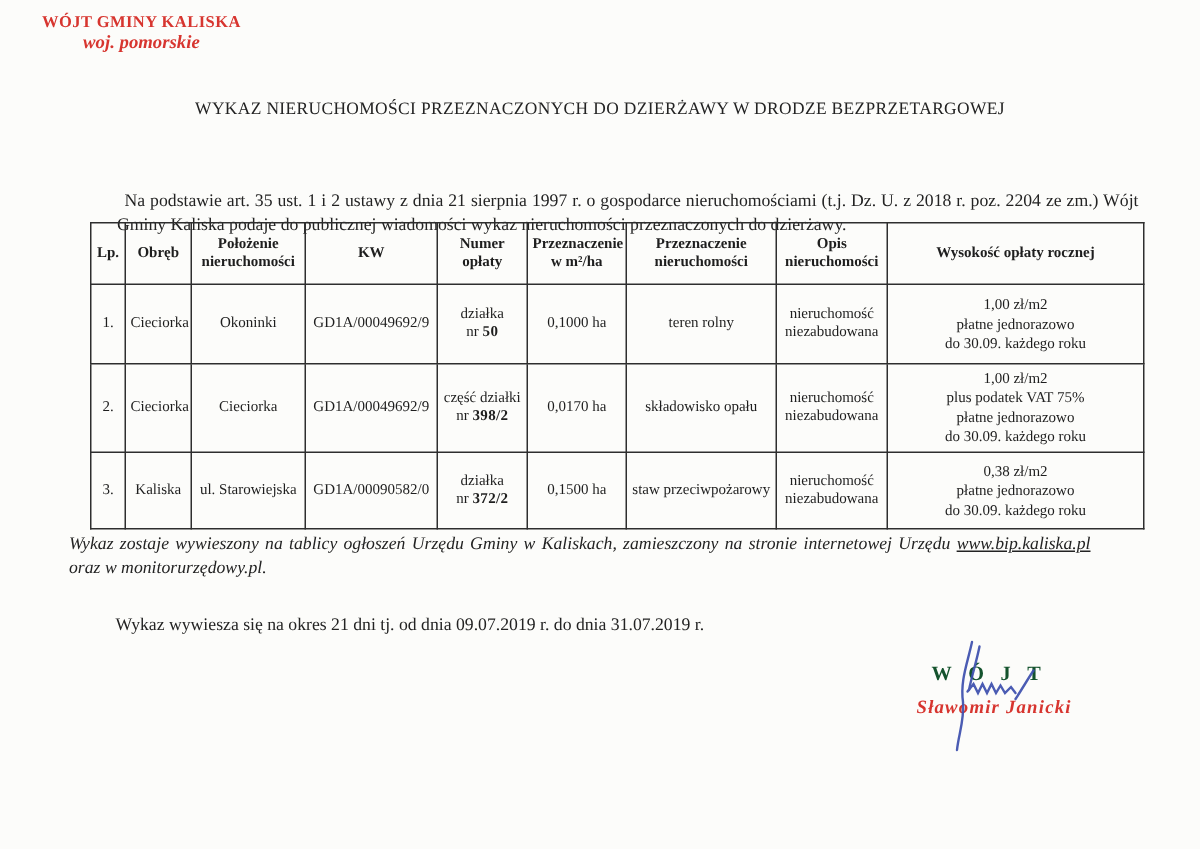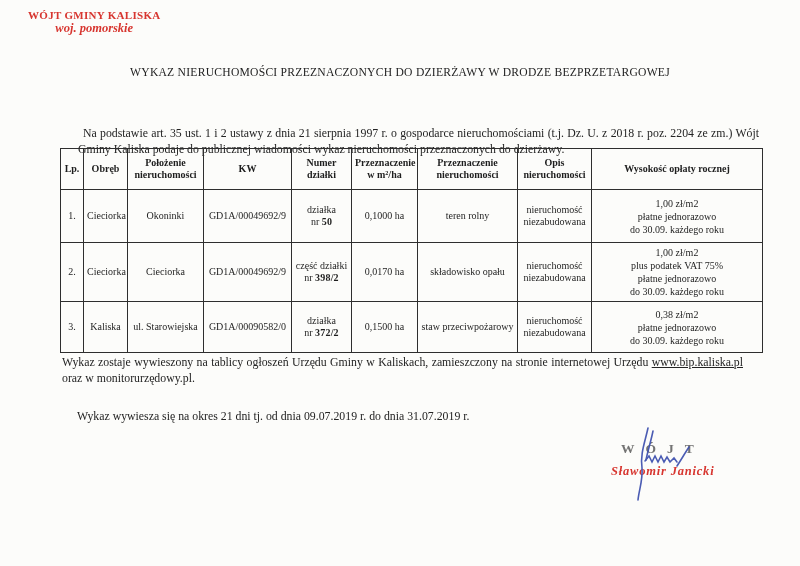--- a/index.html
+++ b/index.html
@@ -31,33 +31,33 @@
   table.prop th { font-weight:bold; height:36px; }
   tr.r1 td { height:48px; }
   tr.r2 td { height:54px; }
   tr.r3 td { height:46px; }
   td.lp { vertical-align:top; padding-top:4px; }
   td.oplata { text-align:left; padding-left:6px; vertical-align:middle; }
   td.oplata div { line-height:13px; white-space:nowrap; }
   .nr-line b { letter-spacing:0.2px; }
   
   .notice {
-    position:absolute; left:62px; top:354px; width:681px; margin:0;
-    font-size:11.8px; line-height:16px; text-align:justify; color:#232323;
+    position:absolute; left:46px; top:354px; width:681px; margin:0;
+    font-size:11.8px; line-height:16px; text-align:justify; color:#232323;font-style:italic;
   }
   .notice .url { text-decoration:underline; }
   .period {
     position:absolute; left:61px; top:393px; width:681px; margin:16px;
     font-size:11.8px; color:#232323;
   }
   
   .signature { position:absolute; left:585px; top:420px; width:172px; height:96px; }
   .sig-title {
     position:absolute; left:36px; top:21px;
-    font-size:13.5px; font-weight:bold; color:#737373; letter-spacing:11px; white-space:nowrap;
+    font-size:13.5px; font-weight:bold; color:#14532d; letter-spacing:11px; white-space:nowrap;
   }
   .sig-name {
     position:absolute; left:26px; top:44px;
     font-size:12.5px; font-style:italic; font-weight:bold; color:#d7352f;
     letter-spacing:0.8px; white-space:nowrap;
   }
   .sig-scrawl { position:absolute; left:0; top:0; }
 </style>
 </head>
 <body>
@@ -84,21 +84,21 @@
       <col style="width:100px">
         <col style="width:74px">
         <col style="width:171px">
     </colgroup>
     <thead>
       <tr>
         <th>Lp.</th>
         <th>Obręb</th>
         <th>Położenie nieruchomości</th>
         <th>KW</th>
-        <th>Numer działki</th>
+        <th>Numer opłaty</th>
         <th>Przeznaczenie w m²/ha</th>
         <th>Przeznaczenie nieruchomości</th>
         <th>Opis nieruchomości</th>
         <th>Wysokość opłaty rocznej</th>
       </tr>
     </thead>
     <tbody>
       <tr class="r1">
         <td class="lp">1.</td>
         <td>Cieciorka</td>

